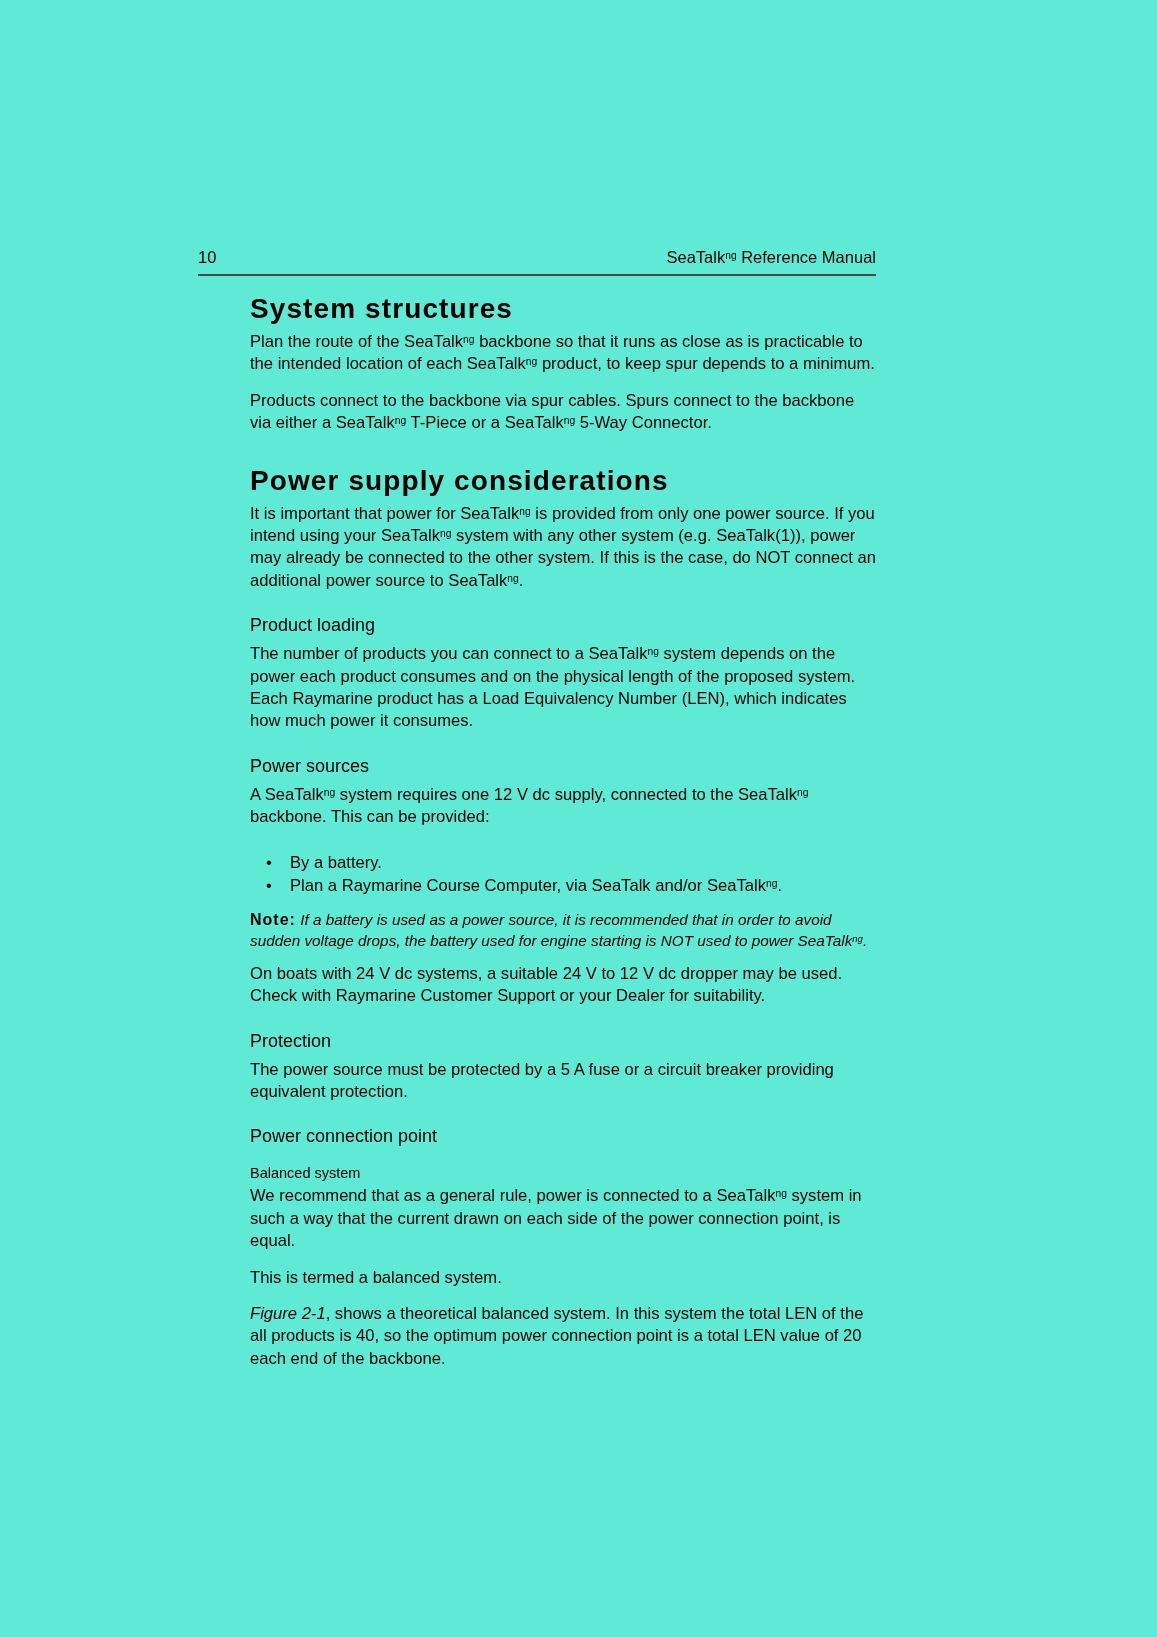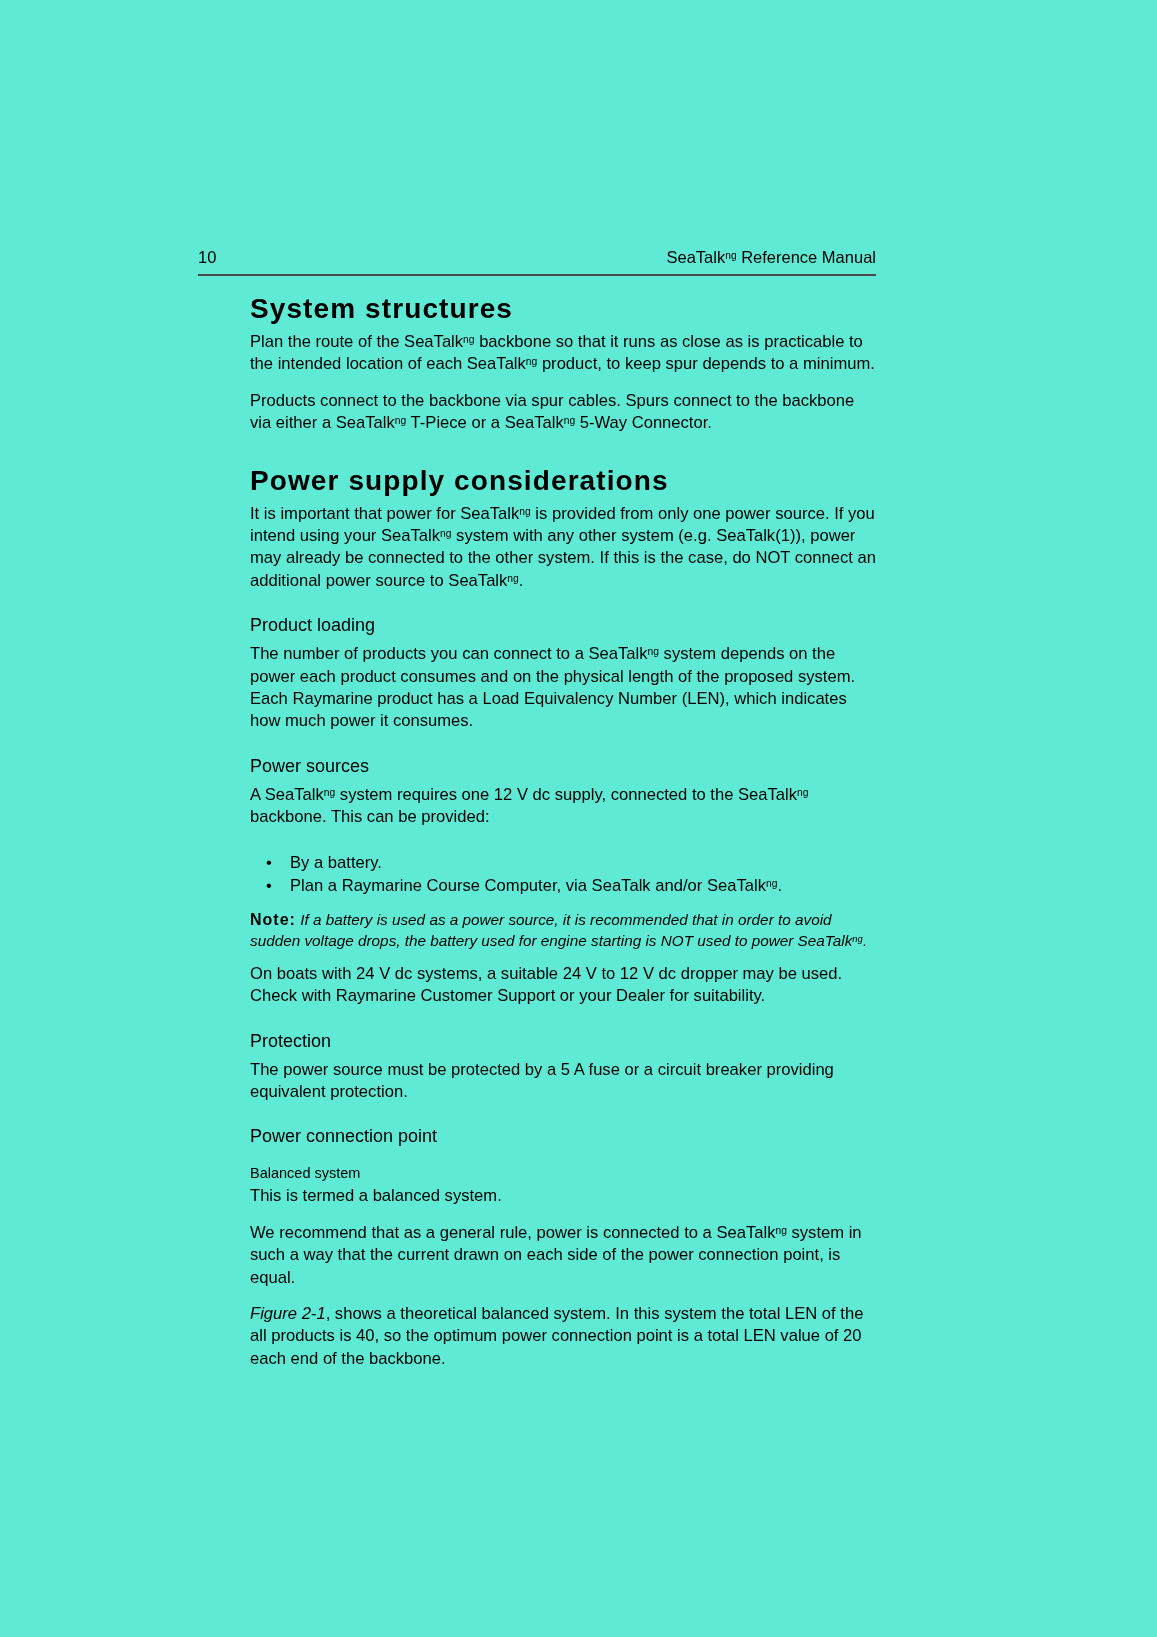--- a/index.html
+++ b/index.html
@@ -184,20 +184,20 @@
     <p class="body">On boats with 24 V dc systems, a suitable 24 V to 12 V dc dropper may be used. Check with Raymarine Customer Support or your Dealer for suitability.</p>
 
     <h3 class="sub-head">Protection</h3>
 
     <p class="body">The power source must be protected by a 5 A fuse or a circuit breaker providing equivalent protection.</p>
 
     <h3 class="sub-head">Power connection point</h3>
 
     <h4 class="minor-head">Balanced system</h4>
 
+    <p class="body"><span>We recommend that as a general rule, power is connected to a SeaTalk</span><sup class="ng">ng</sup><span> system in such a way that the current drawn on each side of the power connection point, is equal.</span></p>
+
     <p class="body">This is termed a balanced system.</p>
-
-    <p class="body"><span>We recommend that as a general rule, power is connected to a SeaTalk</span><sup class="ng">ng</sup><span> system in such a way that the current drawn on each side of the power connection point, is equal.</span></p>
 
     <p class="body"><i class="fig-ref">Figure 2-1</i><span>, shows a theoretical balanced system. In this system the total LEN of the all products is 40, so the optimum power connection point is a total LEN value of 20 each end of the backbone.</span></p>
 
   </div>
 </div>
 
 </body></html>

